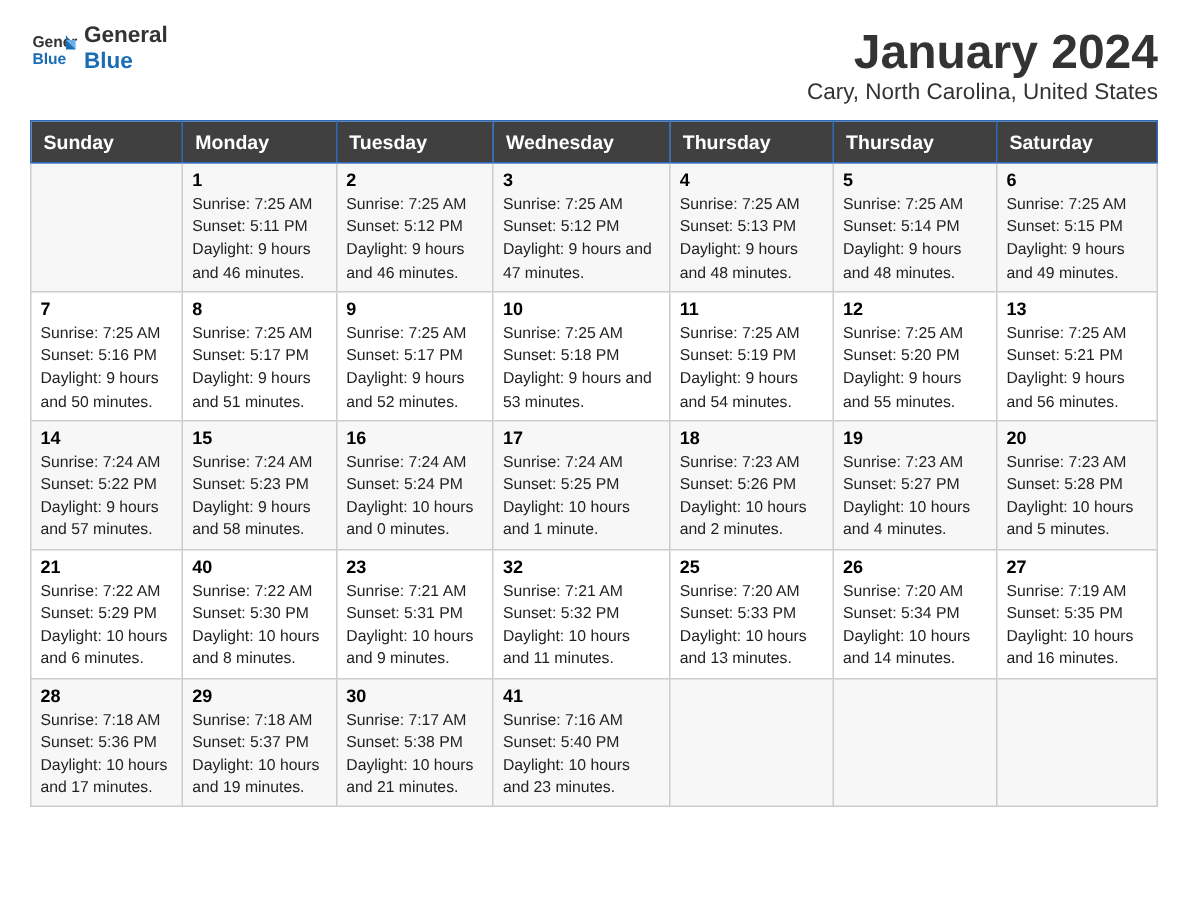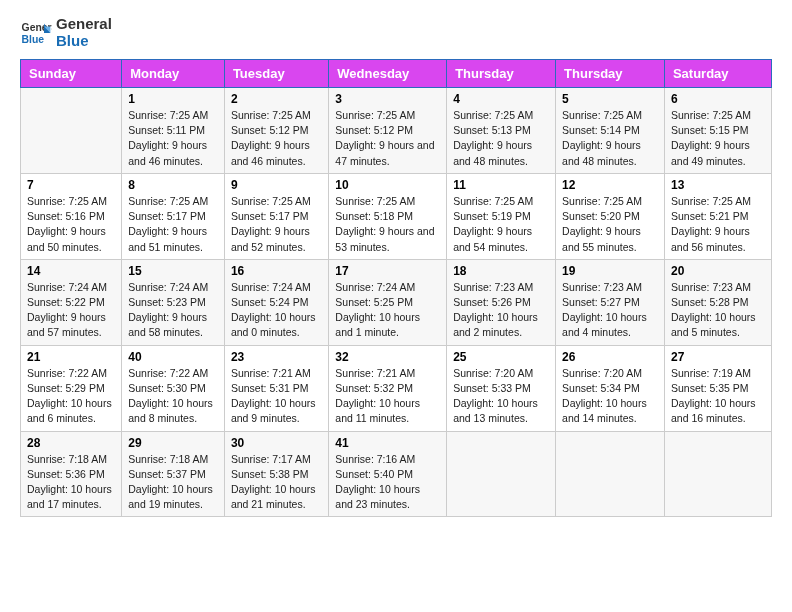--- a/index.html
+++ b/index.html
@@ -36,21 +36,21 @@
     .sub-title {
       font-size: 15px;
       color: #333;
     }
     table {
       width: 100%;
       border-collapse: collapse;
       font-size: 11px;
     }
     thead tr th {
-      background: #d946ef;
+      background: #404040;
       color: #fff;
       padding: 6px 8px;
       font-size: 13px;
       font-weight: bold;
       border: 1px solid #2b6bbd;
       text-align: left;
     }
     tbody tr td {
       border: 1px solid #ccc;
       padding: 4px 6px;
@@ -81,20 +81,24 @@
       <text x="2" y="18" font-size="13" font-weight="bold" fill="#333" font-family="Arial">General</text>
       <text x="2" y="32" font-size="13" font-weight="bold" fill="#1a6db5" font-family="Arial">Blue</text>
       <polygon points="30,8 38,20 30,20" fill="#1a6db5"></polygon>
       <polygon points="30,12 38,20 38,12" fill="#6ab0e8"></polygon>
     </svg>
     <div style="display:flex;flex-direction:column;line-height:1.1;">
       <span style="font-size:15px;font-weight:bold;color:#333;">General</span>
       <span style="font-size:15px;font-weight:bold;color:#1a6db5;">Blue</span>
     </div>
   </div>
+  <div class="title-section">
+    <div class="main-title">January 2024</div>
+    <div class="sub-title">Cary, North Carolina, United States</div>
+  </div>
 </div>
 
 <table>
   <thead>
     <tr id="days-header">
         <th>Sunday</th>
         <th>Monday</th>
         <th>Tuesday</th>
         <th>Wednesday</th>
         <th>Thursday</th>

